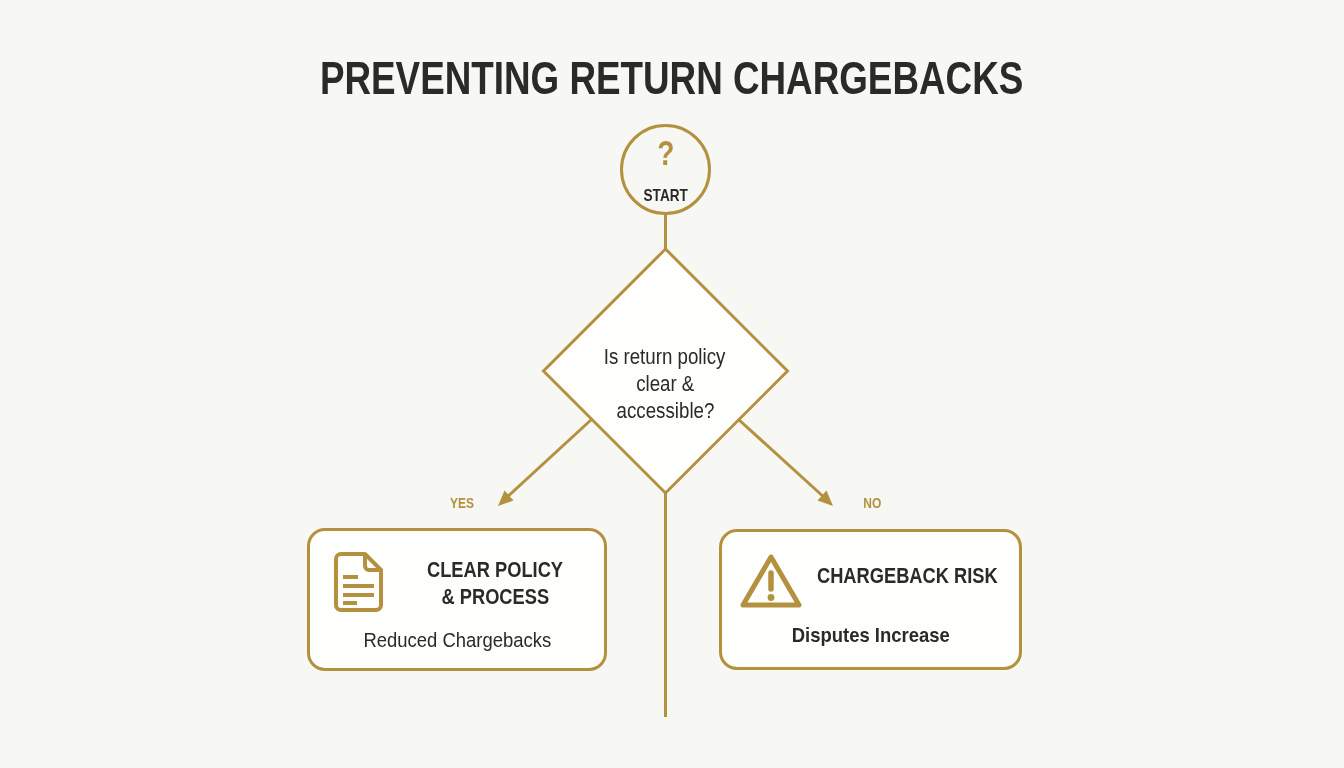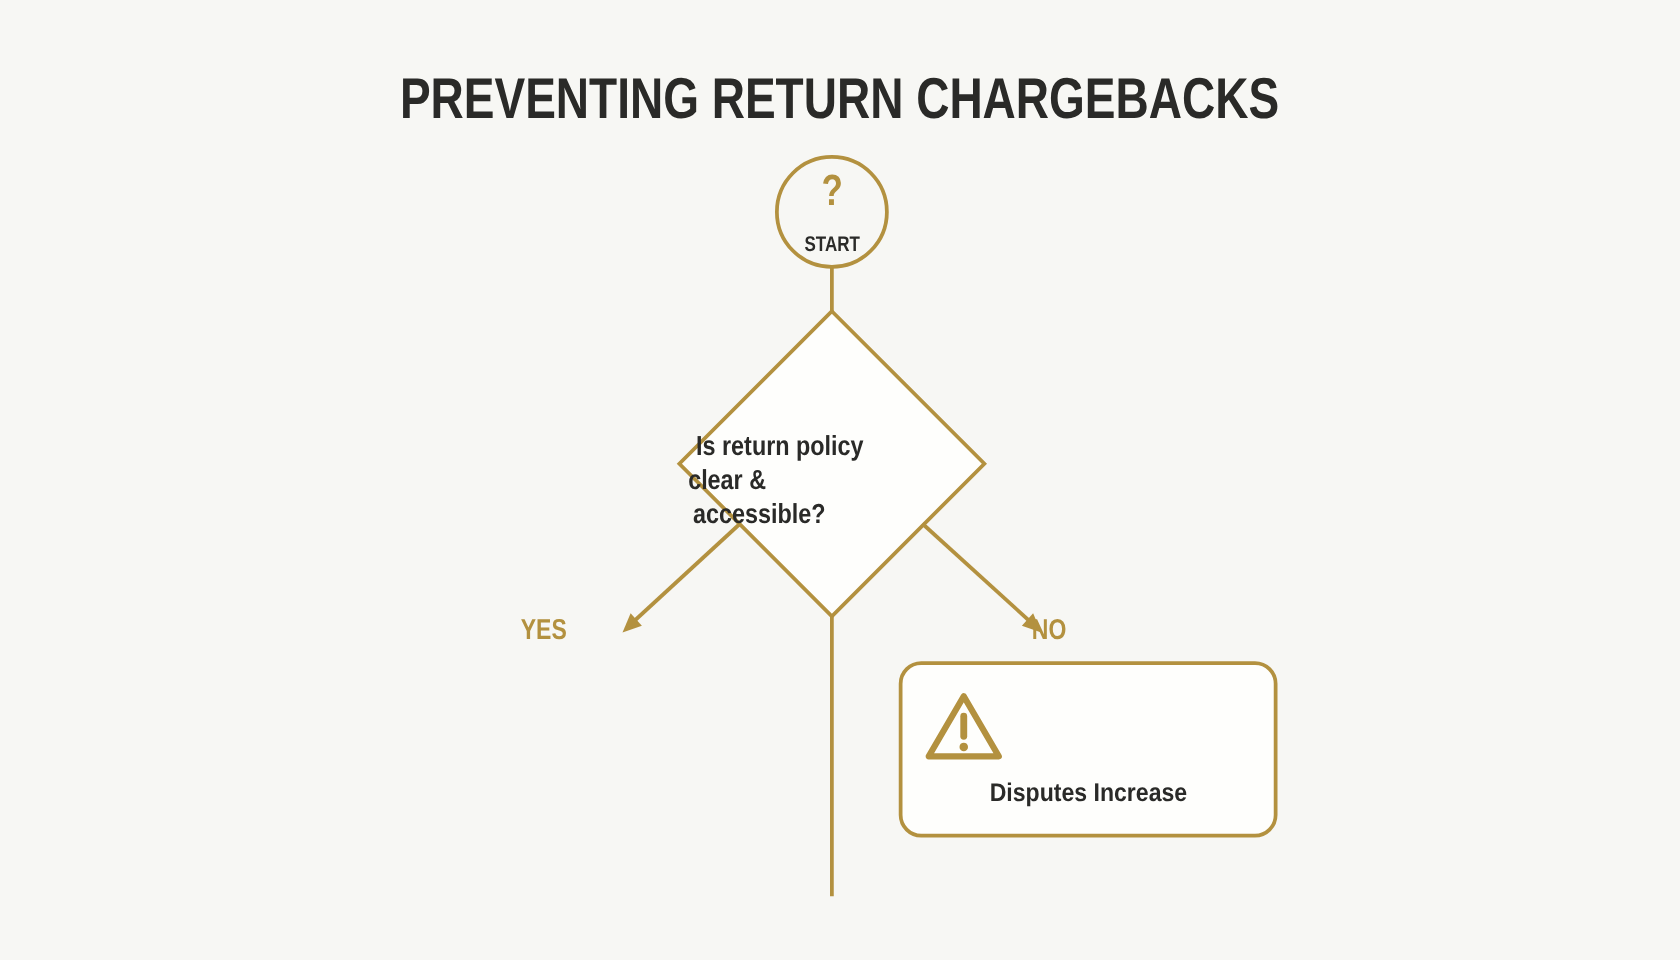--- a/index.html
+++ b/index.html
@@ -35,27 +35,27 @@
     position:absolute;left:620px;top:112px;width:91px;height:91px;
     border:3px solid var(--gold);border-radius:50%;
     background:var(--background);
     display:flex;flex-direction:column;align-items:center;justify-content:center;
   }
   .start-q{font-size:35px;line-height:34px;font-weight:700;color:var(--gold);margin-top:2px;}
   .start-label{font-size:17px;line-height:20px;font-weight:700;color:var(--dark);margin-top:16px;}
 
   .decision-text{
     position:absolute;left:545px;top:331px;width:240px;
-    text-align:left;font-size:22px;line-height:27px;font-weight:700;color:var(--dark);
+    text-align:center;font-size:22px;line-height:27px;font-weight:400;color:var(--dark);
   }
   .decision-text .cond{transform:scaleX(0.85);}
 
   .branch-label{
-    position:absolute;top:478px;width:100px;
-    font-size:23px;line-height:26px;font-weight:700;color:var(--gold);
+    position:absolute;top:478px;width:100px;text-align:center;
+    font-size:15px;line-height:26px;font-weight:700;color:var(--gold);
   }
   .branch-yes{left:412px;}
   .branch-no{left:822px;}
 
   .outcome-box{
     position:absolute;top:516px;height:143px;
     background:var(--box_fill);
     border:3.5px solid var(--gold);border-radius:18px;
   }
   .outcome-box.yes{left:307px;width:300px;}
@@ -119,25 +119,45 @@
     <span class="cond">accessible?</span>
   </div>
 
   <div class="branch-label branch-yes">
     <span class="cond">YES</span>
   </div>
   <div class="branch-label branch-no">
     <span class="cond">NO</span>
   </div>
 
+  <div class="outcome-box yes">
+    <svg class="box-icon" viewBox="0 0 56 62">
+      <path class="gold-stroke" stroke-width="4" stroke-linejoin="round" d="M11 3 H35 L51 19 V54 A5 5 0 0 1 46 59 H11 A5 5 0 0 1 6 54 V8 A5 5 0 0 1 11 3 Z"></path>
+      <path class="gold-stroke" stroke-width="4" stroke-linejoin="round" d="M35 3 V15 A4 4 0 0 0 39 19 H51"></path>
+      <line class="gold-stroke" stroke-width="4" x1="13" y1="26" x2="28" y2="26"></line>
+      <line class="gold-stroke" stroke-width="4" x1="13" y1="35" x2="44" y2="35"></line>
+      <line class="gold-stroke" stroke-width="4" x1="13" y1="44" x2="44" y2="44"></line>
+      <line class="gold-stroke" stroke-width="4" x1="13" y1="52" x2="27" y2="52"></line>
+    </svg>
+    <div class="box-title">
+      <span class="cond">CLEAR POLICY</span><br>
+      <span class="cond">&amp; PROCESS</span>
+    </div>
+    <div class="box-subtitle">
+      <span class="cond9">Reduced Chargebacks</span>
+    </div>
+  </div>
 
   <div class="outcome-box no">
     <svg class="box-icon" viewBox="0 0 66 60">
       <path class="gold-stroke" stroke-width="5" stroke-linejoin="round" d="M33 5 L61 53 H5 Z"></path>
       <line class="gold-stroke" stroke-width="5.5" stroke-linecap="round" x1="33" y1="21" x2="33" y2="37"></line>
       <circle class="arrowhead" cx="33" cy="45.5" r="3.4"></circle>
     </svg>
+    <div class="box-title">
+      <span class="cond">CHARGEBACK RISK</span>
+    </div>
     <div class="box-subtitle">
       <span class="cond9">Disputes Increase</span>
     </div>
   </div>
 
 </div>
 
 </body></html>

